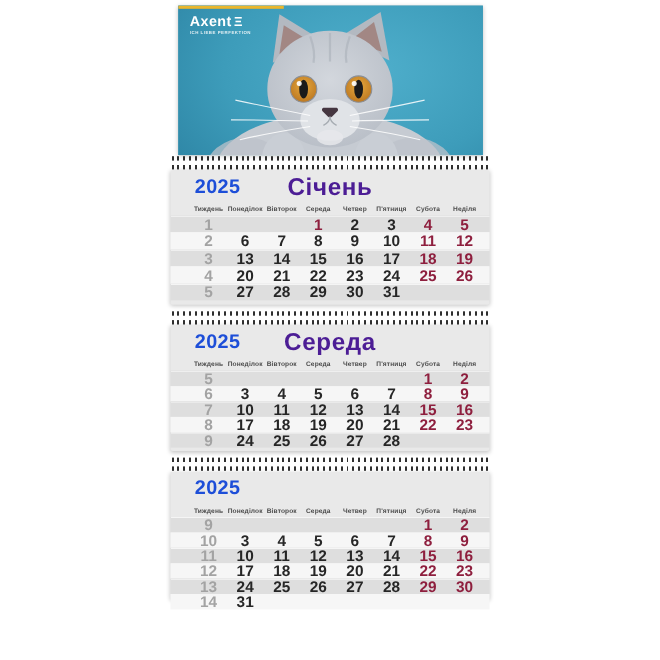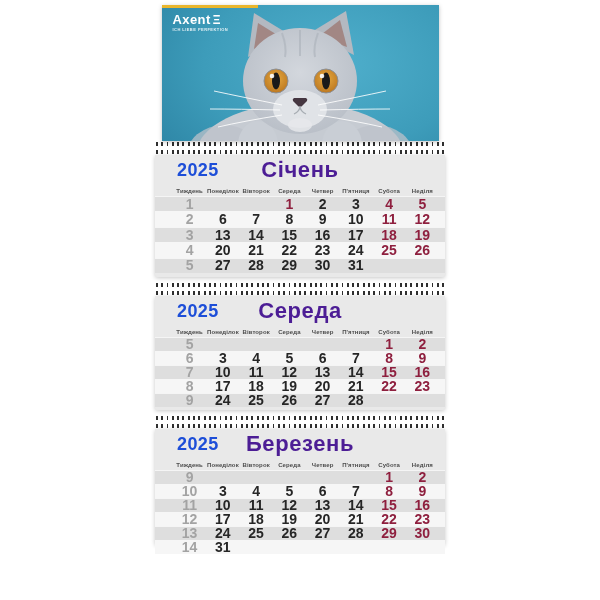--- a/index.html
+++ b/index.html
@@ -284,21 +284,20 @@
               <span class="cell"></span>
             </div>
           </div>
         </div>
       </section>
       <section class="section">
         <div class="spiral"></div>
         <div class="month-body" style="height: 116px;">
           <div class="month-head">
             <span class="year">2025</span>
-            <span class="mname">Березень</span>
           </div>
           <div class="dayrow">
             <span>Тиждень</span>
             <span>Понеділок</span>
             <span>Вівторок</span>
             <span>Середа</span>
             <span>Четвер</span>
             <span>П'ятниця</span>
             <span>Субота</span>
             <span>Неділя</span>

